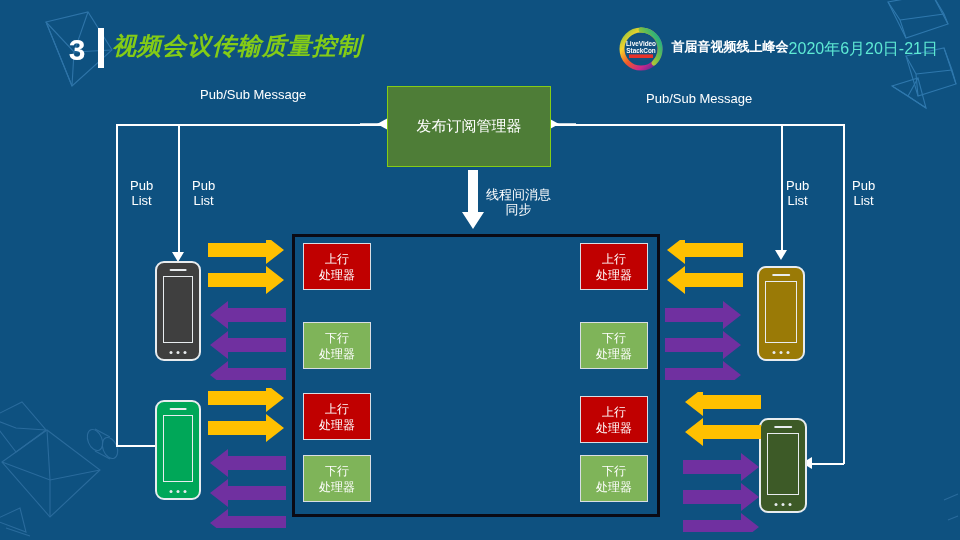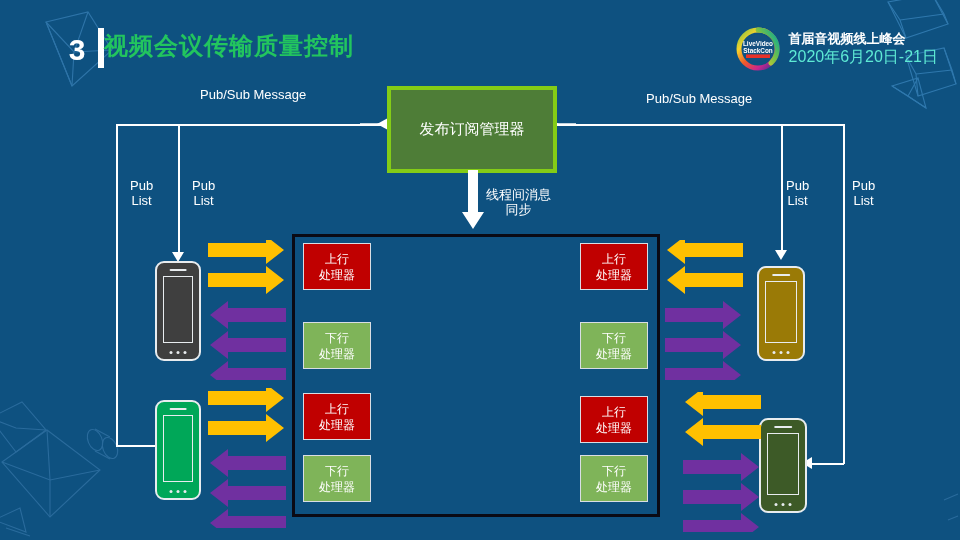--- a/index.html
+++ b/index.html
@@ -22,48 +22,48 @@
     width: 34px; height: 40px;
     color: #ffffff; font-size: 30px; font-weight: bold;
     line-height: 40px; text-align: center;
     letter-spacing: 0;
   }
   #title-bar {
     position: absolute; left: 98px; top: 28px;
     width: 6px; height: 40px; background: #ffffff;
   }
   #page-title {
-    position: absolute; left: 104px; top: 30px;
-    color: #22c55e; font-size: 24px; font-weight: bold;
-    letter-spacing: 1px; white-space: nowrap;
+    position: absolute; left: 112px; top: 30px;
+    color: #84cc16; font-size: 24px; font-weight: bold;
+    letter-spacing: 1px; white-space: nowrap; font-style: italic;
   }
 
   
   #brand {
     position: absolute; right: 22px; top: 26px;
     display: flex; align-items: center; gap: 8px;
   }
   #brand-mark { width: 46px; height: 46px; position: relative; }
-  #brand-text { display: flex; flex-direction: column; line-height: 1.25; }
+  #brand-text { display: flex; line-height: 1.25; }
   #brand-line1 { color: #ffffff; font-size: 13px; font-weight: bold; white-space: nowrap; }
   #brand-line2 { color: #5eead4; font-size: 16px; white-space: nowrap; }
 
   
   .lbl {
     position: absolute; color: #ffffff; font-size: 13px;
     white-space: nowrap; text-align: center;
   }
   .lbl-2l { line-height: 15px; }
 
   
   #hub {
     position: absolute; left: 387px; top: 86px;
     width: 162px; height: 79px;
     background: #4e7d37;
-    border: 4px solid #84cc16;
+    border: 1px solid #84cc16;
     display: flex; align-items: center; justify-content: center;
     color: #ffffff; font-size: 15px;
   }
 
   
   #server-rect {
     position: absolute; left: 292px; top: 234px;
     width: 368px; height: 283px;
     border: 3px solid #0a0a14;
     box-sizing: border-box;

